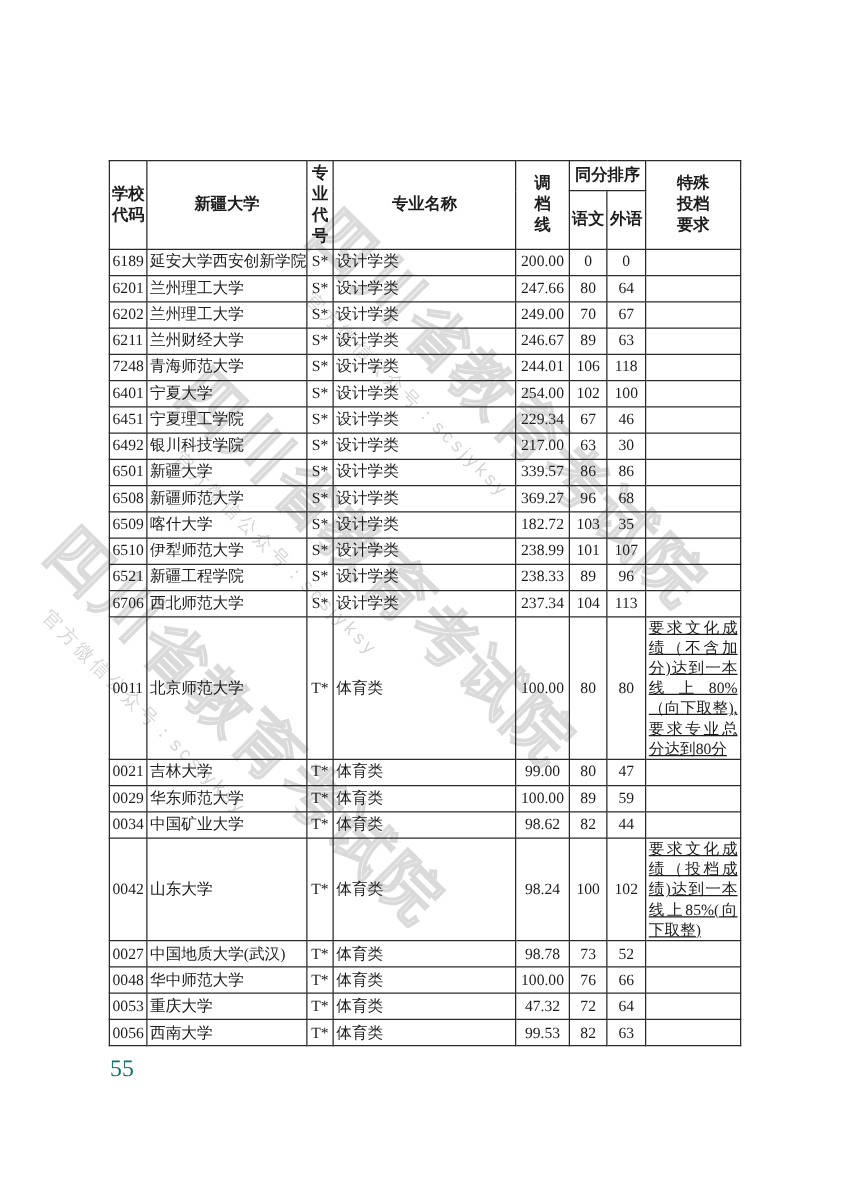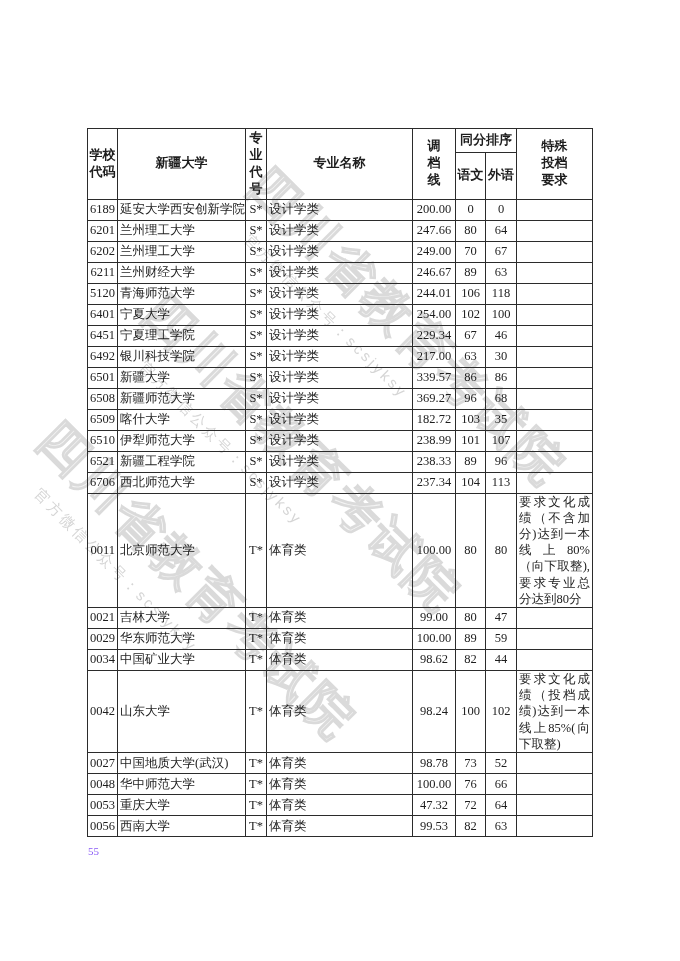--- a/index.html
+++ b/index.html
@@ -62,39 +62,40 @@
   }
   .pre{white-space:pre-line;}
   .h-row-top{height:24px;}
   .h-row-bottom{height:46px;}
   .score-table tbody tr{height:21px;}
   .score-table tbody td{
     font-size:12.5px;
     vertical-align:middle;
     padding:0 2px;
   }
-  .c-code{text-align:right;font-size:13px;padding:0;}
+  .c-code{text-align:left;font-size:13px;padding:0;}
   .c-name{text-align:left;font-size:12.2px;white-space:nowrap;}
   .c-major_code{text-align:center;padding:0;font-size:12.5px;}
   .c-major_name{text-align:left;font-size:12.5px;}
   .c-cutoff{text-align:center;font-weight:normal;font-size:13px;padding:0;}
   .c-chinese,.c-foreign{text-align:center;font-size:13px;padding:0;}
   .c-special{
     font-size:12px;
     line-height:16.2px;
     text-align:justify;
     padding:2px 2px;
+    text-decoration:underline;
   }
   
   .page-number{
     position:absolute;
     left:88px;top:845px;
     z-index:1;
-    font-size:11px;
-    color:#8b5cf6;
+    font-size:19px;
+    color:#0f766e;
   }
 </style>
 </head>
 <body>
 
 <div class="page">
 
   <div class="wm-layer">
     <div class="wm wm-a">
       <div class="wm-big">四川省教育考试院</div>
@@ -179,21 +180,21 @@
           <td class="c-code">6211</td>
           <td class="c-name">兰州财经大学</td>
           <td class="c-major_code">S*</td>
           <td class="c-major_name">设计学类</td>
           <td class="c-cutoff">246.67</td>
           <td class="c-chinese">89</td>
           <td class="c-foreign">63</td>
           <td class="c-special"></td>
         </tr>
         <tr>
-          <td class="c-code">5120</td>
+          <td class="c-code">7248</td>
           <td class="c-name">青海师范大学</td>
           <td class="c-major_code">S*</td>
           <td class="c-major_name">设计学类</td>
           <td class="c-cutoff">244.01</td>
           <td class="c-chinese">106</td>
           <td class="c-foreign">118</td>
           <td class="c-special"></td>
         </tr>
         <tr>
           <td class="c-code">6401</td>

